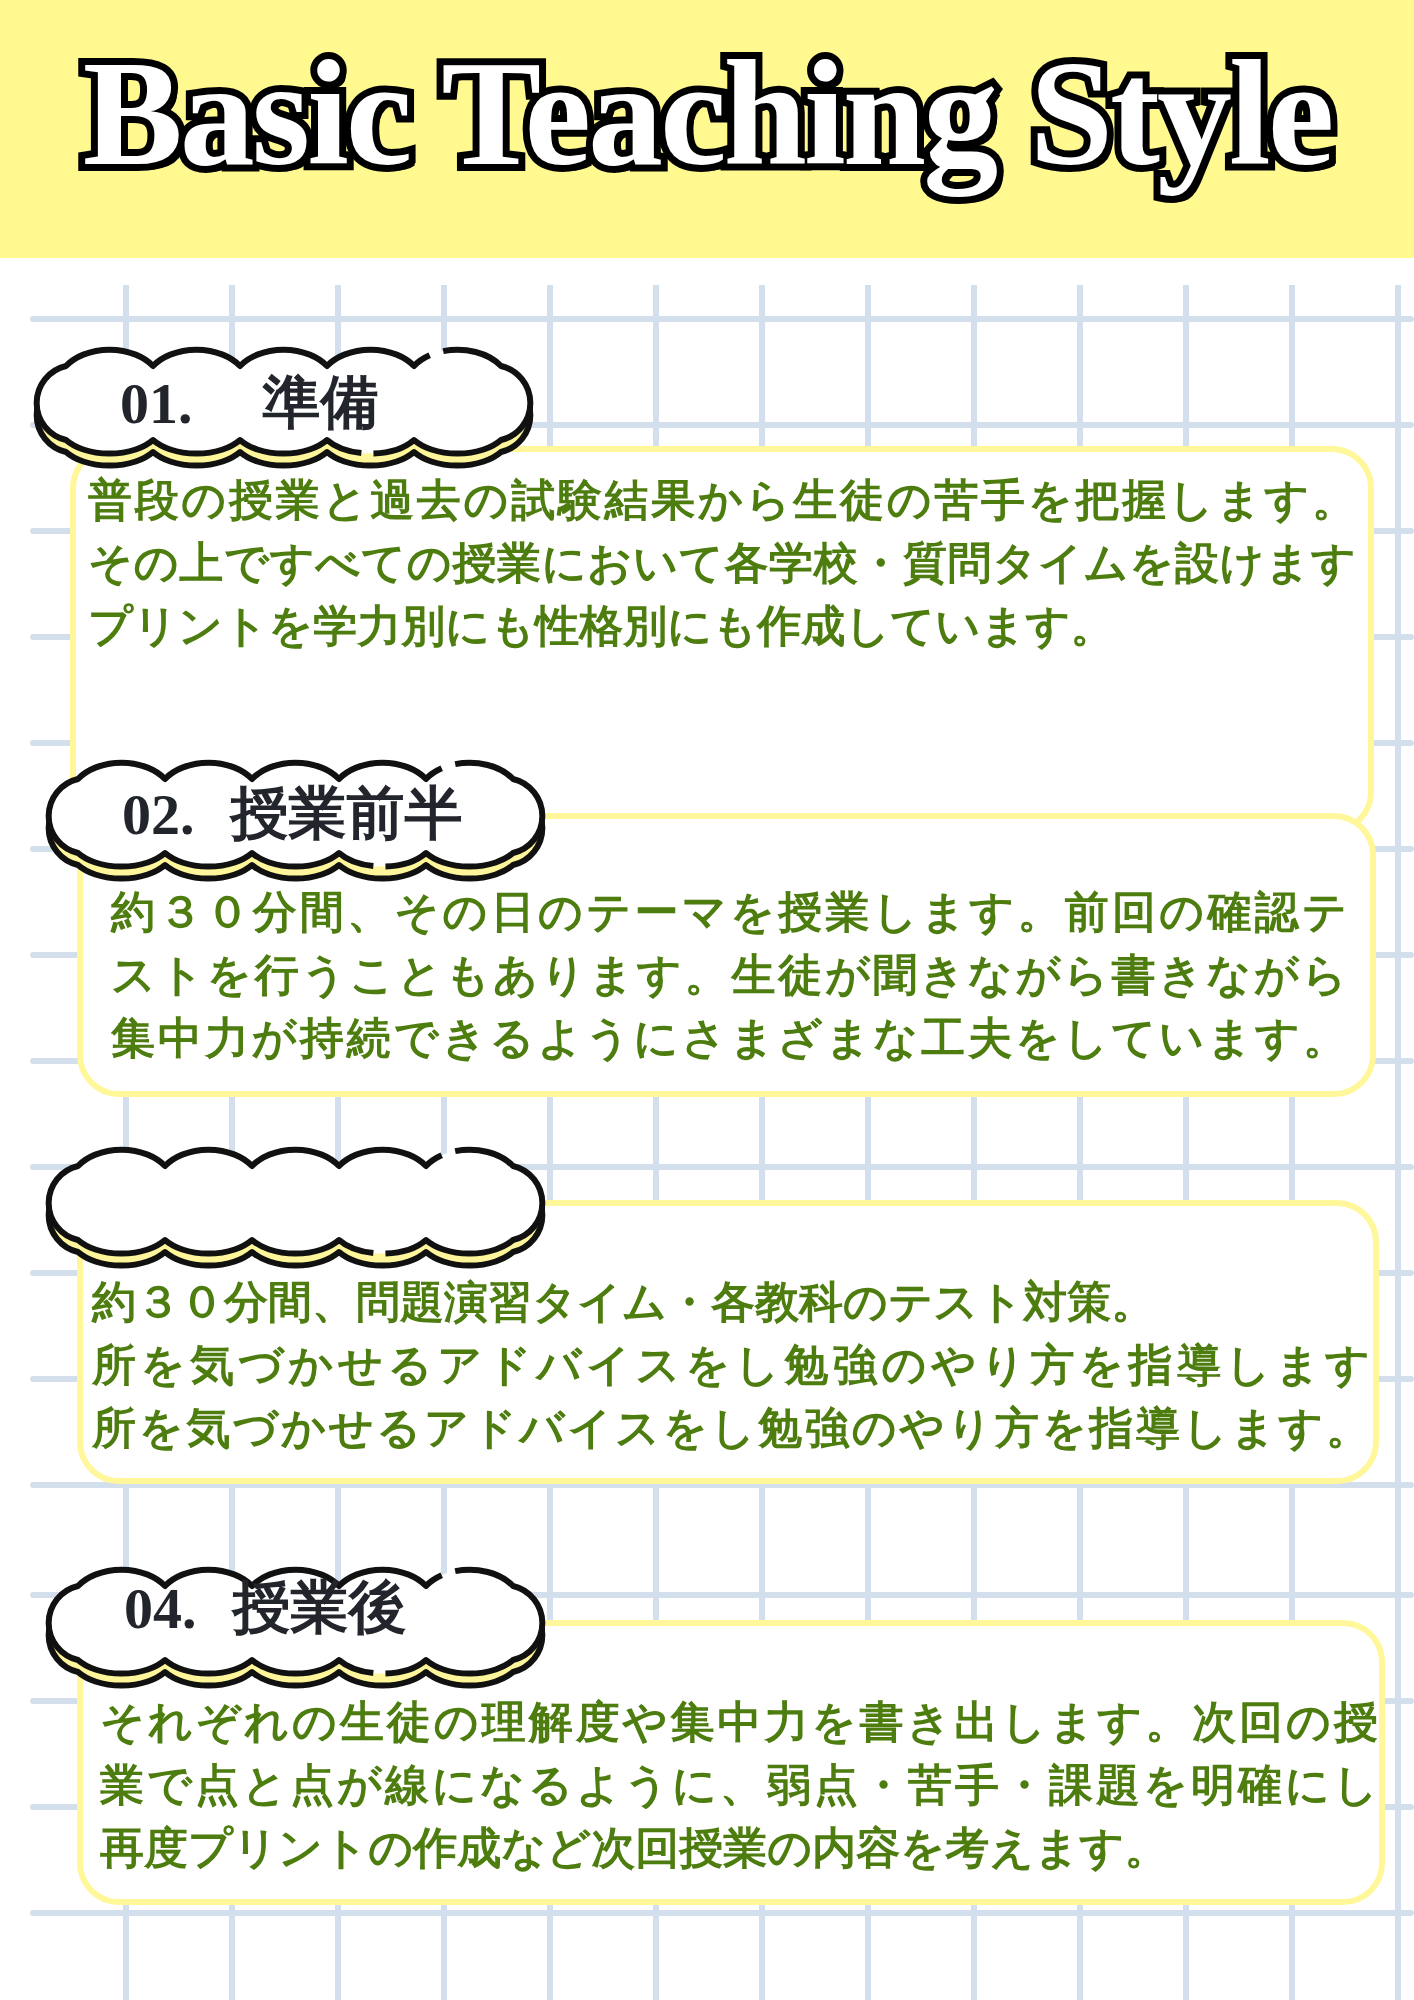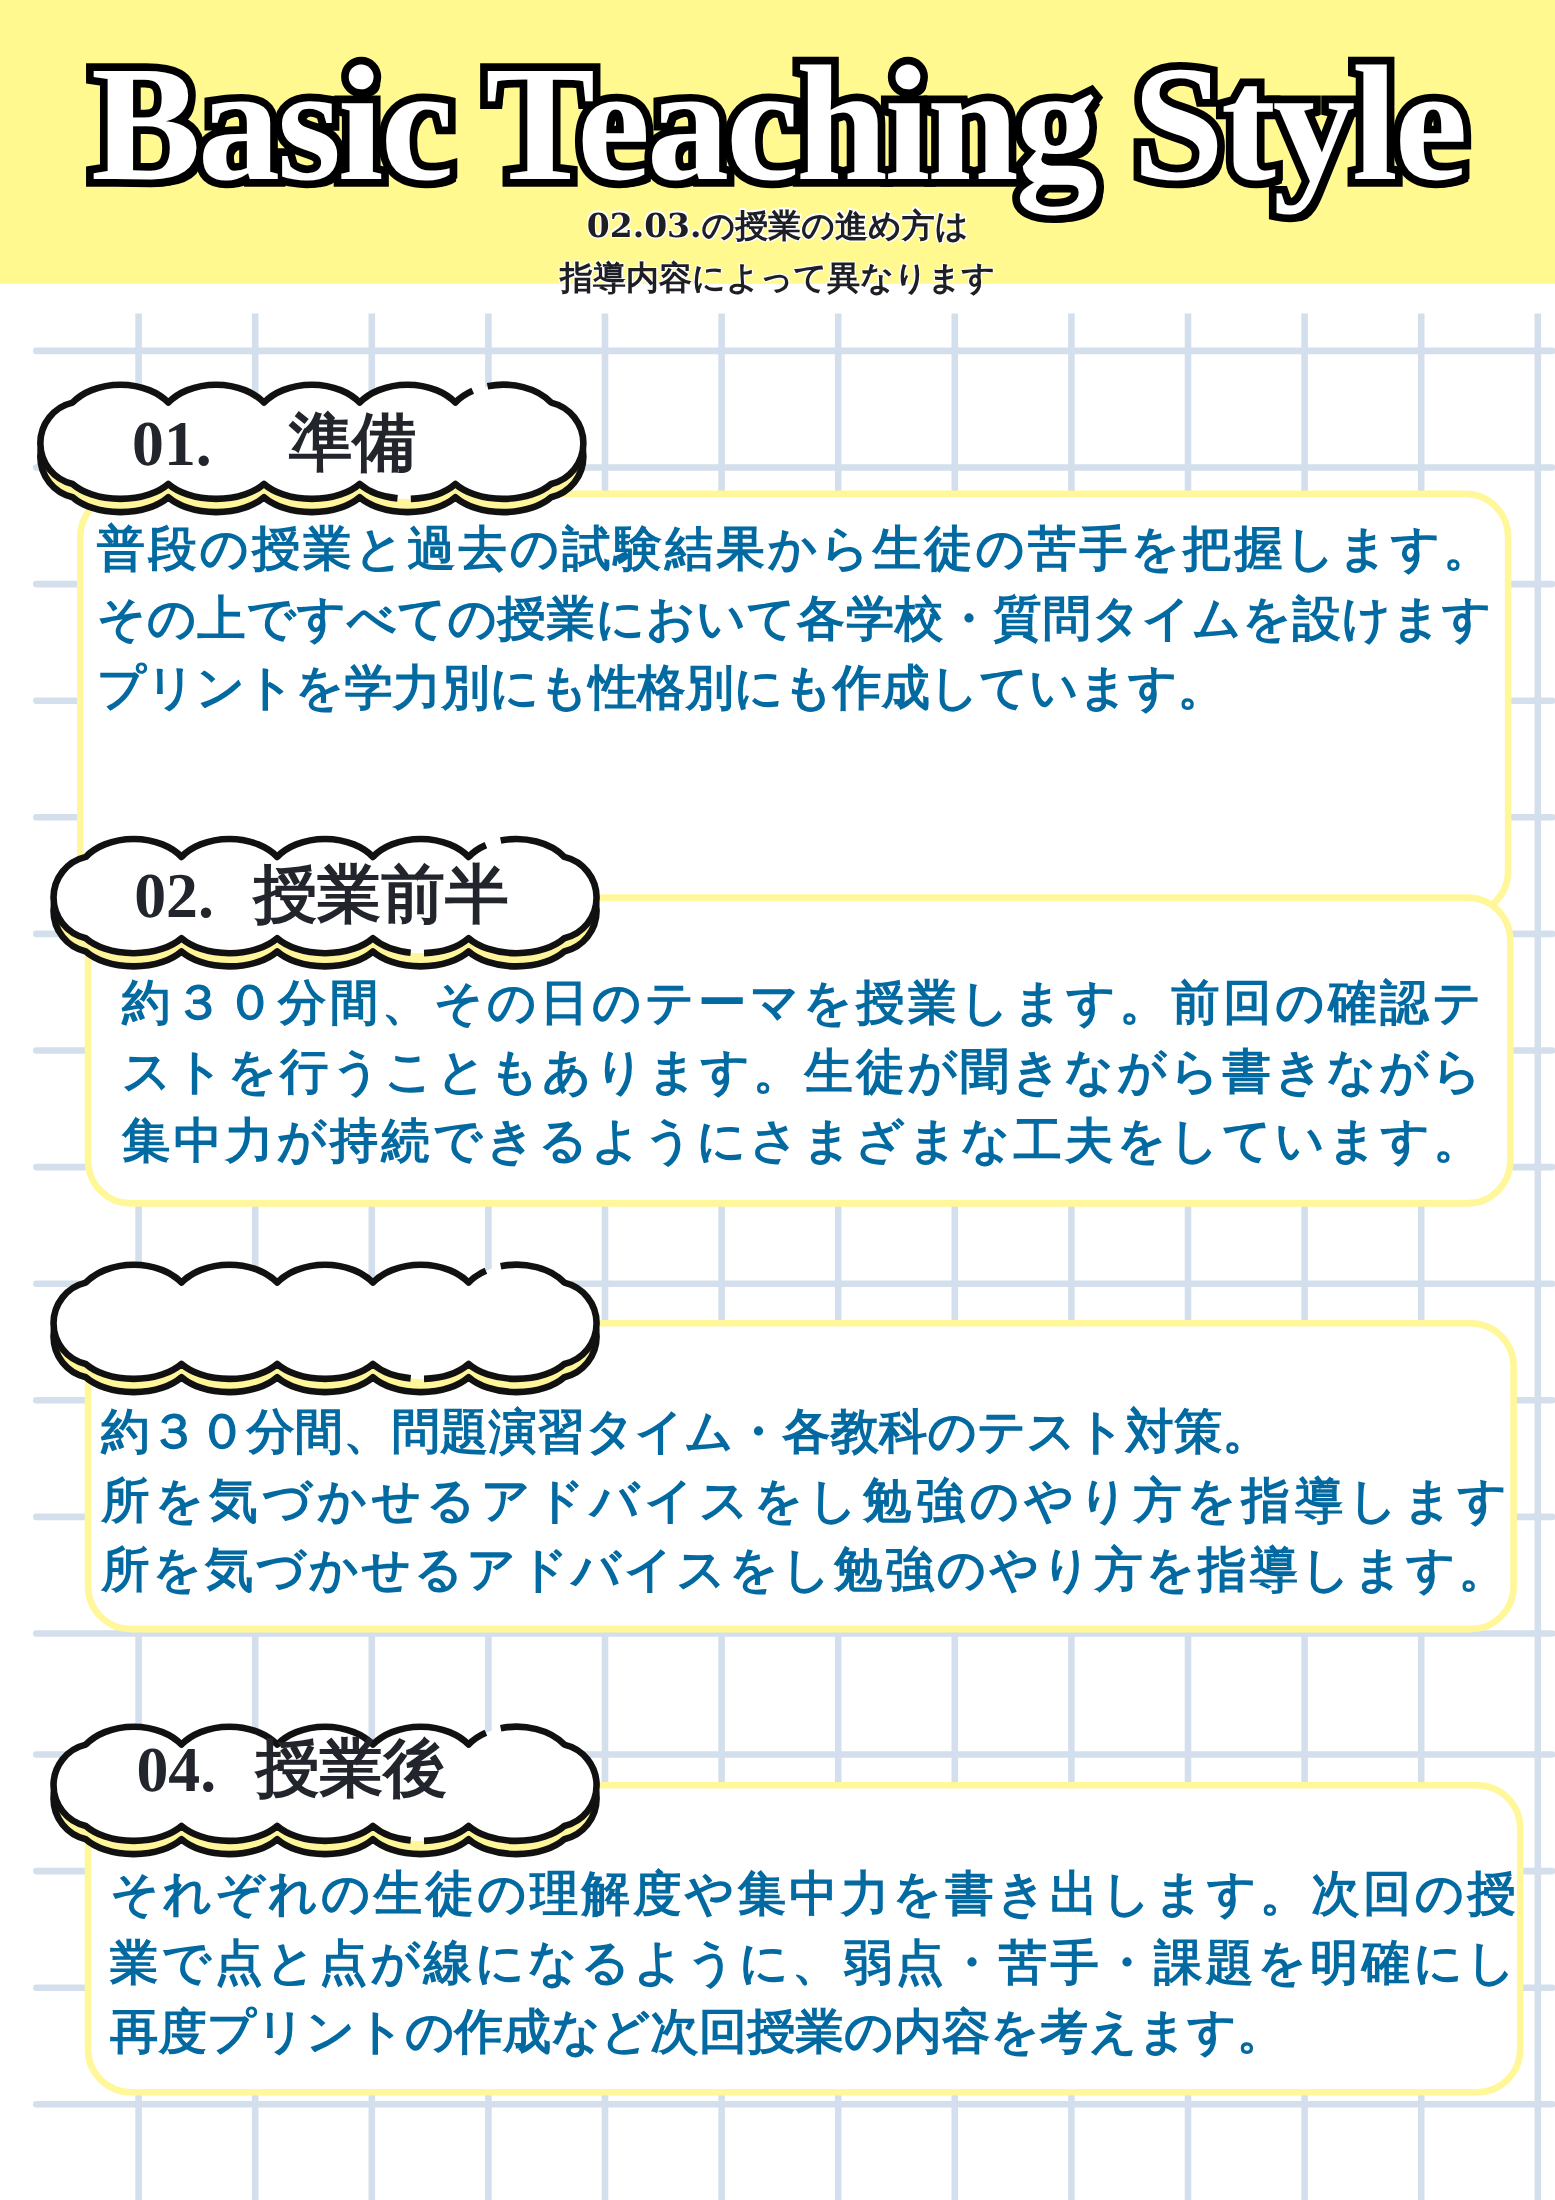--- a/index.html
+++ b/index.html
@@ -37,43 +37,39 @@
   }
   .vline {
     position: absolute; top: 285px; width: 6px; height: 1715px; background: #D3DFEC;
   }
   .card {
     position: absolute; background: #ffffff; border: 6px solid #FFF79A;
     border-radius: 42px; box-sizing: border-box; z-index: 3;
   }
   .card-text {
     position: absolute; font-family: "DejaVu Serif", "Liberation Serif", serif;
-    font-weight: bold; font-size: 44px; line-height: 63px; color: #0369a1;
+    font-weight: bold; font-size: 44px; line-height: 63px; color: #4d7c0f;
     white-space: nowrap;
   }
   .card-text .line { display: block; text-align: justify; text-align-last: justify; }
   .bubble { position: absolute; z-index: 5; width: 525px; height: 150px; }
   .bubble svg { position: absolute; left: 0; top: 0; overflow: visible; }
   .bubble-label {
     position: absolute; top: 0; height: 130px; display: flex; align-items: center;
     font-family: "Liberation Serif", "DejaVu Serif", serif; font-weight: bold;
     font-size: 58px; color: #22252B; white-space: nowrap;
   }
   .bubble-num { display: inline-block; text-align: center; }
   .bubble-title { display: inline-block; font-family: "DejaVu Serif", "Liberation Serif", serif; }
 </style>
 </head>
 <body>
 
 <div class="header">
   <h1 class="title">Basic Teaching Style</h1>
-  <div class="subtitle">
-    <span>02.03.の授業の進め方は</span>
-    <span>指導内容によって異なります</span>
-  </div>
 </div>
 
 <div>
   <div class="vline" style="left:123px"></div>
   <div class="vline" style="left:229px"></div>
   <div class="vline" style="left:335px"></div>
   <div class="vline" style="left:441px"></div>
   <div class="vline" style="left:547px"></div>
   <div class="vline" style="left:653px"></div>
   <div class="vline" style="left:759px"></div>

